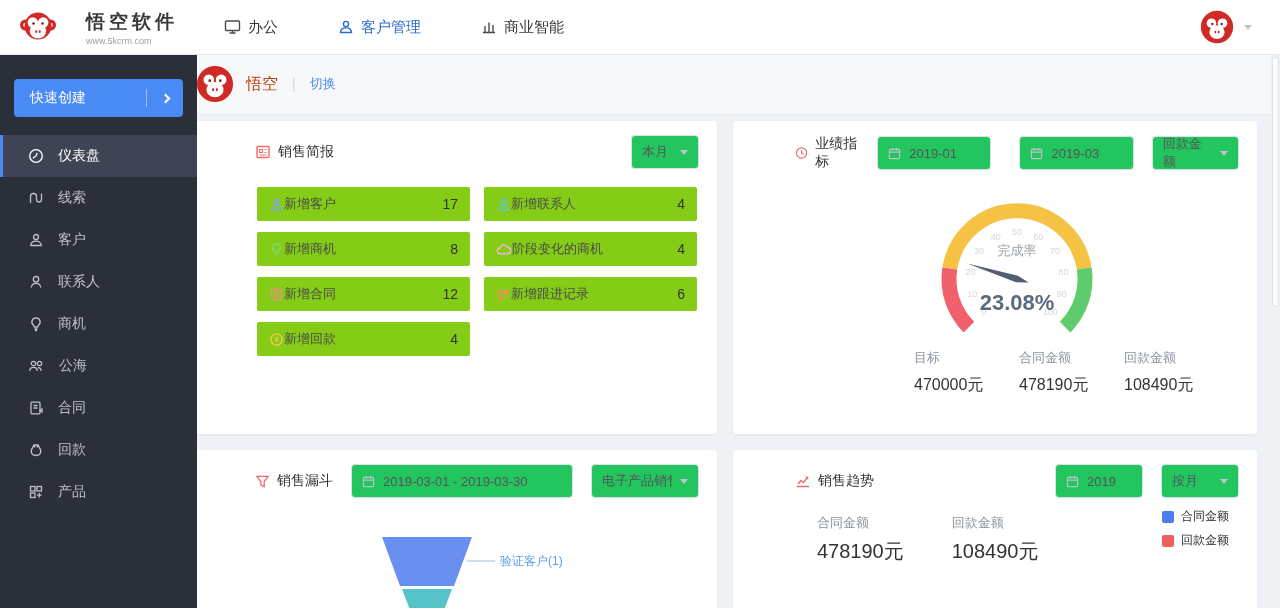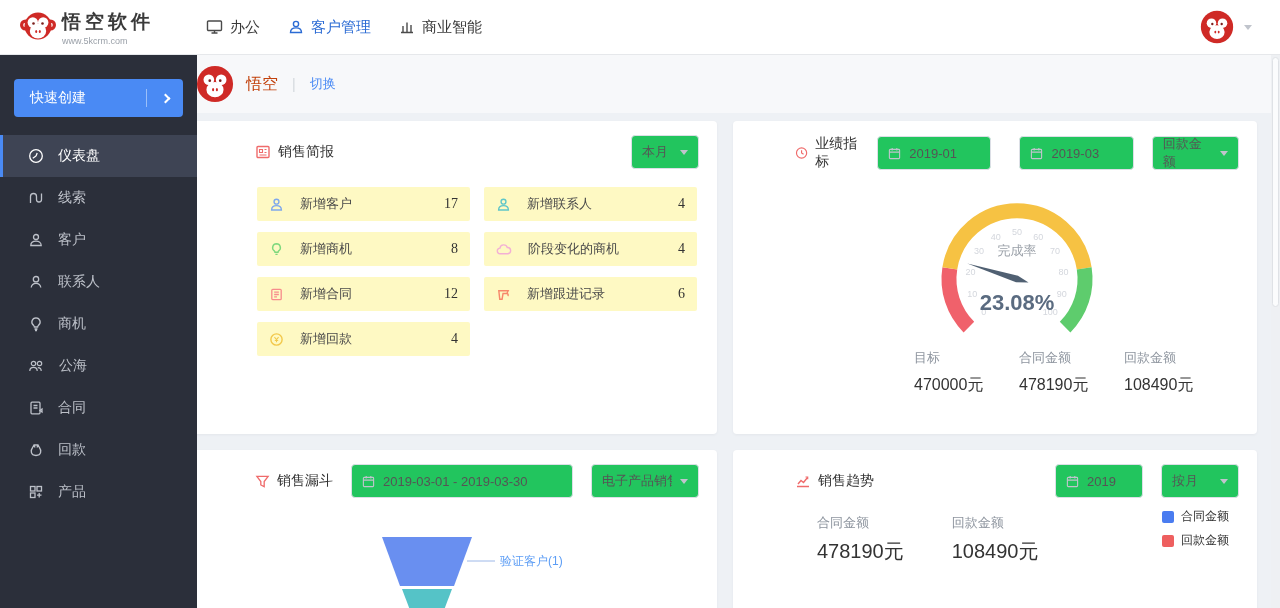--- a/index.html
+++ b/index.html
@@ -2,24 +2,24 @@
 <html><head>
 <meta charset="utf-8">
 <style>
   * { margin:0; padding:0; box-sizing:border-box; }
   html,body { width:1280px; height:608px; overflow:hidden; background:#eef1f5;
     font-family:"Liberation Sans","DejaVu Sans",sans-serif; color:#333; }
 
   
   .topbar { position:fixed; top:0; left:0; width:1280px; height:55px; background:#fff;
     border-bottom:1px solid #e6e8eb; display:flex; align-items:center; z-index:30; }
-  .brand { display:flex; align-items:center; gap:4px; padding:0 20px 0 18px; min-width:180px; }
+  .brand { display:flex; align-items:center; gap:28px; padding:0 20px 0 18px; min-width:180px; }
   .brand-text .t { font-size:19px; font-weight:bold; color:#3a3a3a; letter-spacing:4px; }
   .brand-text .s { font-size:9px; color:#9aa0a8; margin-top:1px; }
-  .nav { display:flex; align-items:center; gap:28px; margin-left:26px; }
+  .nav { display:flex; align-items:center; gap:60px; margin-left:26px; }
   .nav-item { display:flex; align-items:center; gap:7px; font-size:15px; color:#3a3a3a; cursor:pointer; }
   .nav-item svg { display:block; }
   .nav-item.active { color:#2b6bd4; }
   .topbar-right { margin-left:auto; display:flex; align-items:center; gap:10px; padding-right:28px; }
 
   .monkey { border-radius:50%; display:block; }
 
   
   .sidebar { position:fixed; top:55px; left:0; width:197px; height:553px; background:#2b2f3a; z-index:20; }
   .quick-create { margin:24px 14px 18px 14px; height:38px; background:#4a8af4; border-radius:4px;
@@ -50,22 +50,22 @@
 
   .select, .dateinput { height:34px; border:1px solid #dcdfe6; border-radius:4px; background:#22c55e;
     display:flex; align-items:center; gap:8px; padding:0 10px; font-size:13px; color:#555; cursor:pointer; }
   .caret-d { width:0; height:0; border-left:4px solid transparent; border-right:4px solid transparent;
     border-top:5px solid #c0c4cc; margin-left:auto; }
   .dateinput svg { flex:none; }
 
   
   .stats { display:grid; grid-template-columns:1fr 1fr; column-gap:14px; row-gap:11px; padding:8px 20px 0 20px; }
   .stat-col { display:flex; flex-direction:column; gap:11px; }
-  .stat-row { background:#fef9c3; border-radius:2px; height:34px; display:flex; align-items:center;
-    gap:16px; padding:0 12px; cursor:pointer;font-family:Liberation Serif, serif; }
+  .stat-row { background:#84cc16; border-radius:2px; height:34px; display:flex; align-items:center;
+    gap:0; padding:0 12px; cursor:pointer; }
   .stat-row .lb { font-size:13px; color:#4a4a4a; }
   .stat-row .val { margin-left:auto; font-size:14px; color:#333; }
 
   
   .gauge-wrap { display:flex; justify-content:center; margin-top:10px; }
   .gauge-label { font-size:13px; fill:#9aa0a8; }
   .gauge-value { font-size:22px; font-weight:bold; fill:#5a6b80; }
   .gauge-tick { font-size:9px; fill:#d4d7dd; }
   .perf-summary { display:flex; margin:-12px 0 0 137px; }
   .perf-summary .col { width:105px; }

